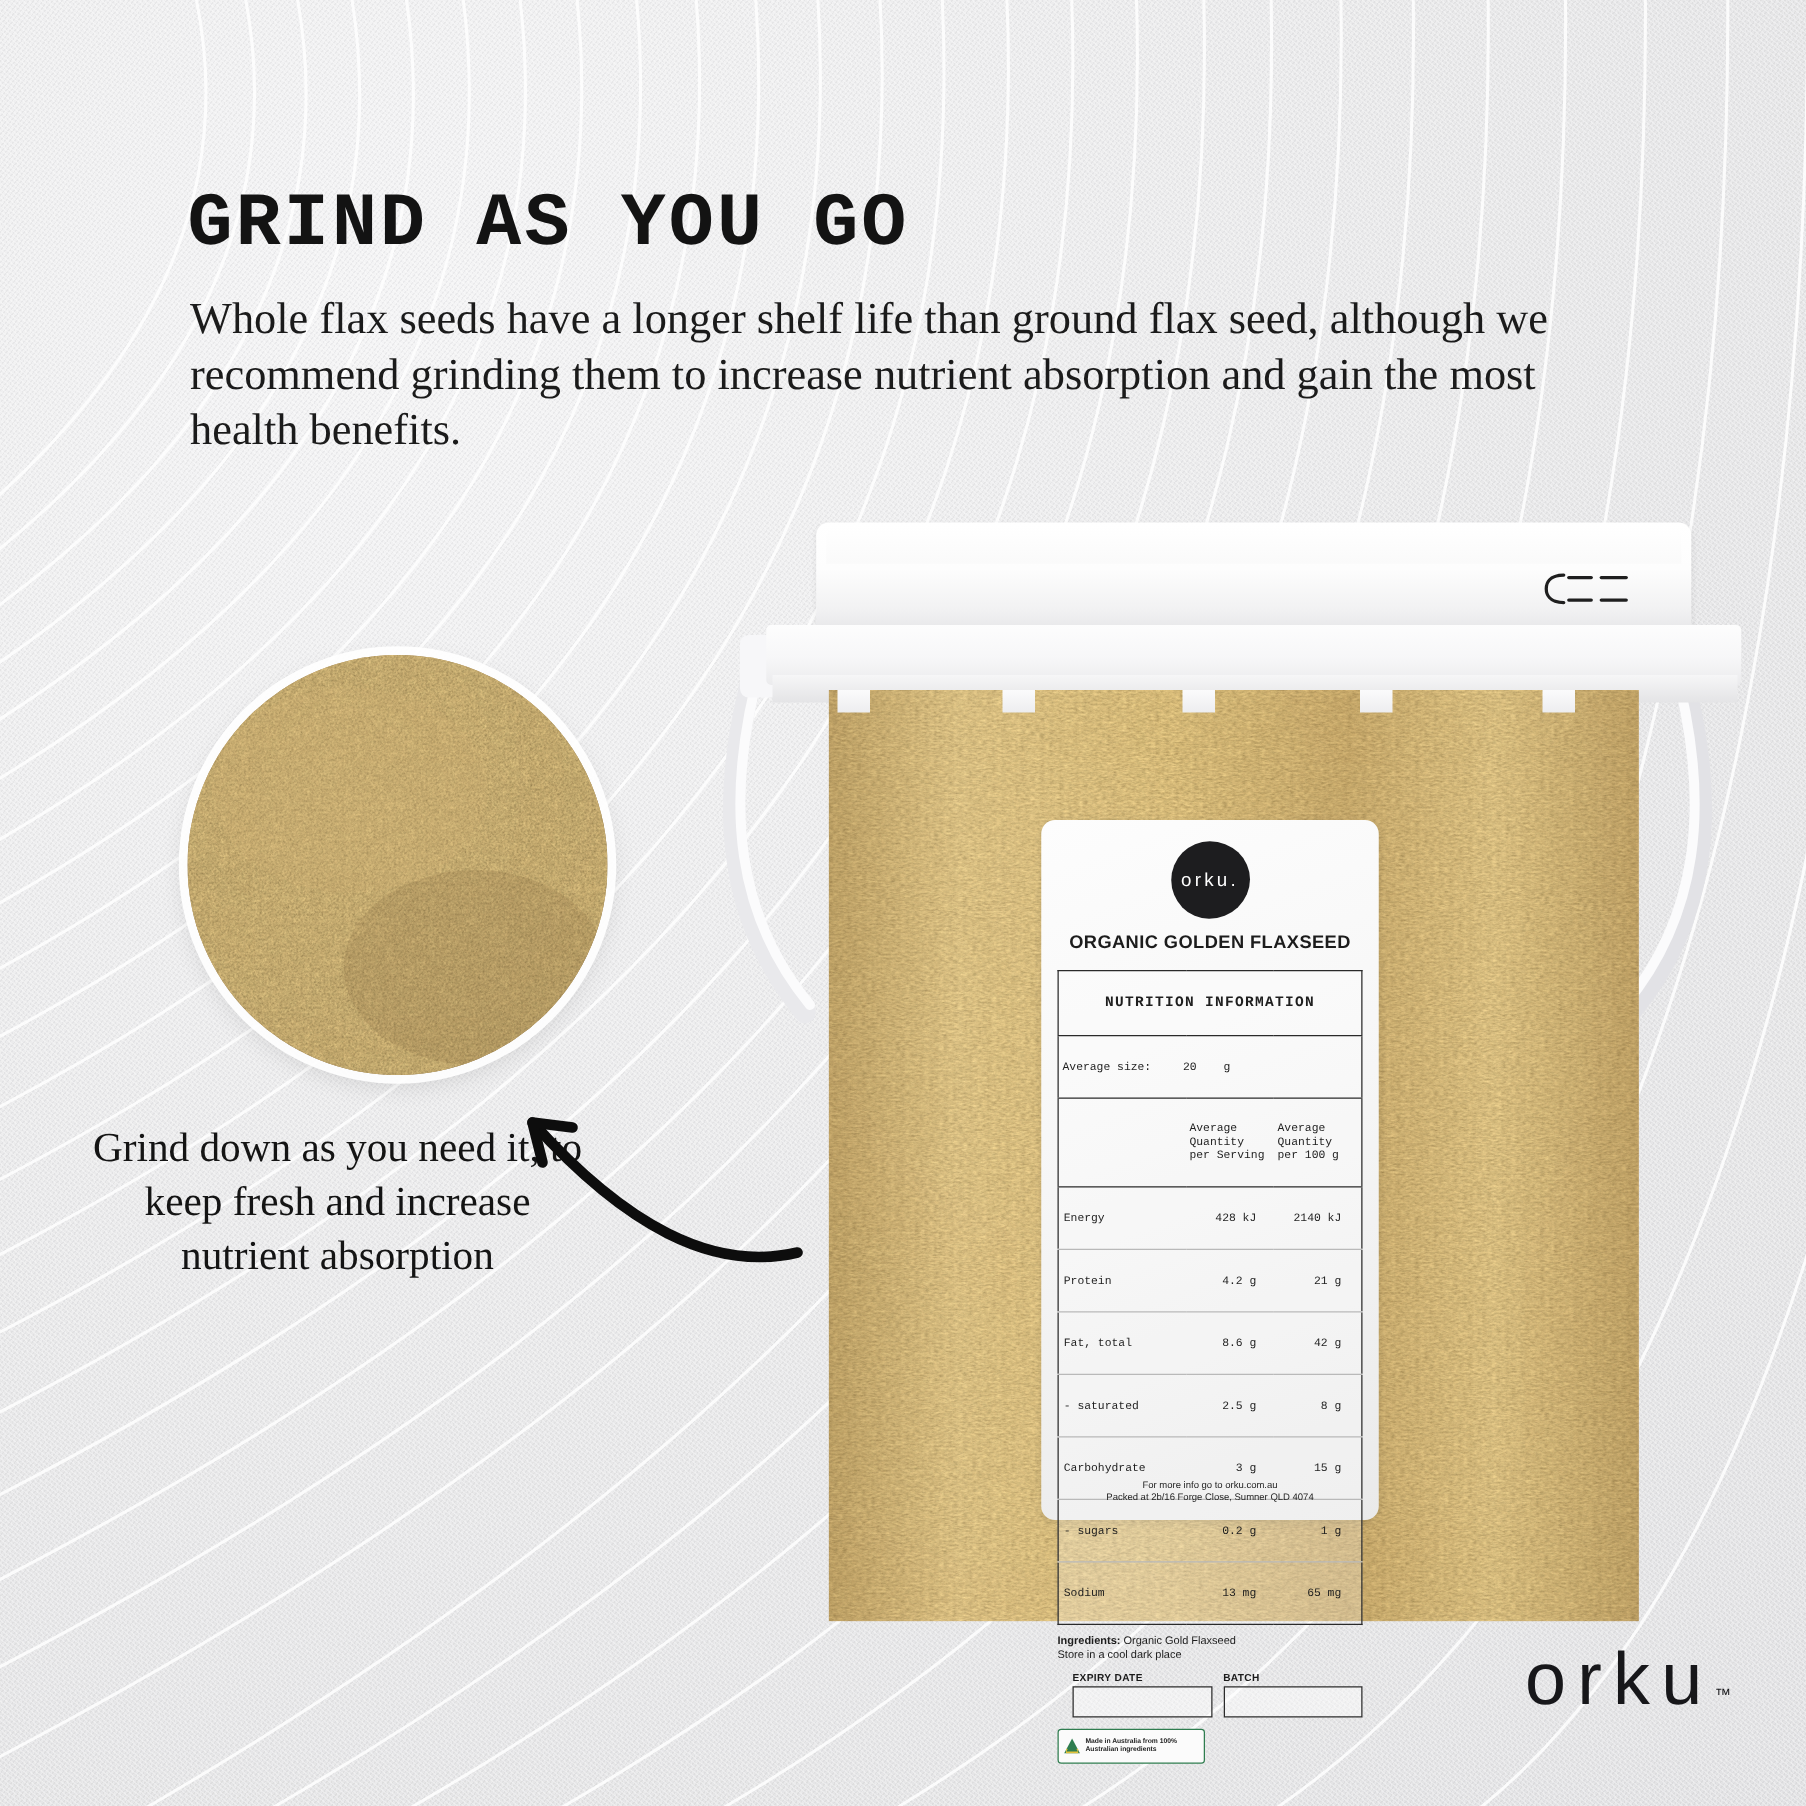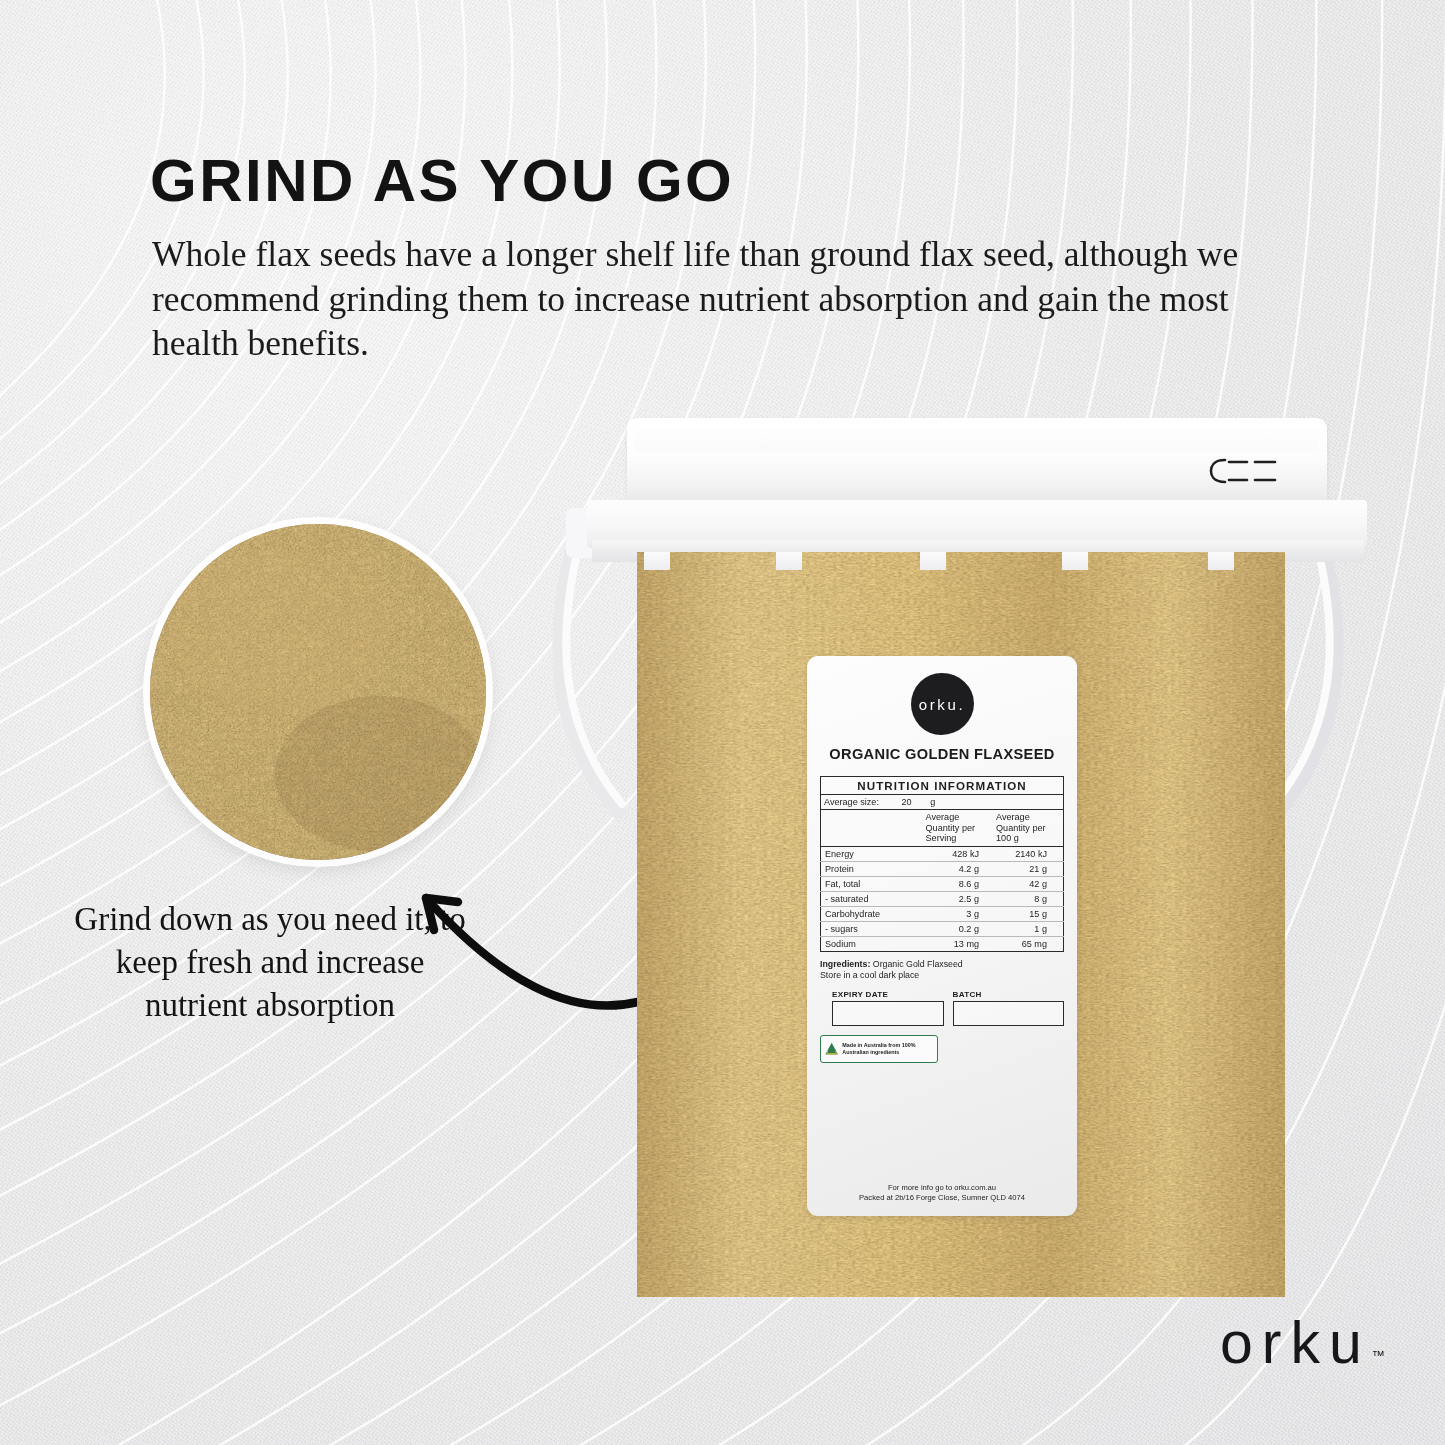--- a/index.html
+++ b/index.html
@@ -29,20 +29,21 @@
   .bg-contours { position:absolute; inset:0; }
 
   
   #headline {
     position:absolute; left:150px; top:146px;
     font-weight:bold;
     font-size:60px;
     letter-spacing:2.5px;
     color:#131313;
     white-space:nowrap;
+    font-family:Liberation Mono, monospace;
   }
   #subcopy {
     position:absolute; left:152px; top:232px; width:1125px;
     font-family:"Liberation Serif", serif;
     font-size:35.5px;
     line-height:1.255;
     color:#1b1b1b;
   }
 
   
@@ -67,21 +68,21 @@
     font-size:33px;
     line-height:1.31;
     color:#141414;
     text-align:center;
   }
 
   
   #arrow { position:absolute; left:380px; top:858px; width:300px; height:180px; }
 
   
-  #bucket { position:absolute; left:532px; top:400px; width:830px; height:910px; }
+  #bucket { position:absolute; left:558px; top:400px; width:830px; height:910px; }
 
   .handle-svg { position:absolute; left:0; top:0; width:830px; height:910px; }
 
   .lid {
     position:absolute; left:95px; top:18px; width:700px; height:88px;
     background:linear-gradient(180deg,#ffffff 0%,#fdfdfd 42%,#f2f2f3 78%,#e6e6e8 100%);
     border-radius:10px 10px 5px 5px;
     box-shadow:0 2px 5px rgba(0,0,0,.07);
   }
   .lid-top {
@@ -145,21 +146,21 @@
     font-size:14.6px; font-weight:600; letter-spacing:.35px; color:#1c1c1c;
     white-space:nowrap;
   }
 
   table.nut {
     width:100%; border-collapse:collapse; margin-top:14px;
     border:1.4px solid #2a2a2a;
     font-size:9.1px; color:#1e1e1e;
     background:rgba(255,255,255,.25);
   }
-  table.nut td { padding:2px 3px; vertical-align:top; }
+  table.nut td { padding:19px 3px; vertical-align:top;font-family:Liberation Mono, monospace; }
   .nut-title td {
     text-align:center; font-size:11.6px; font-weight:700;
     letter-spacing:1.05px; padding:3.5px 0 3px 0;
   }
   .nut-serv td { border-top:1.1px solid #2a2a2a; padding:2.2px 4px; }
   .serv-lbl { display:inline-block; }
   .serv-val { display:inline-block; margin-left:20px; }
   .serv-unit { display:inline-block; margin-left:16px; }
   .nut-head td {
     border-top:1.1px solid #2a2a2a; line-height:1.16; padding:3px 4px 4px 4px;

